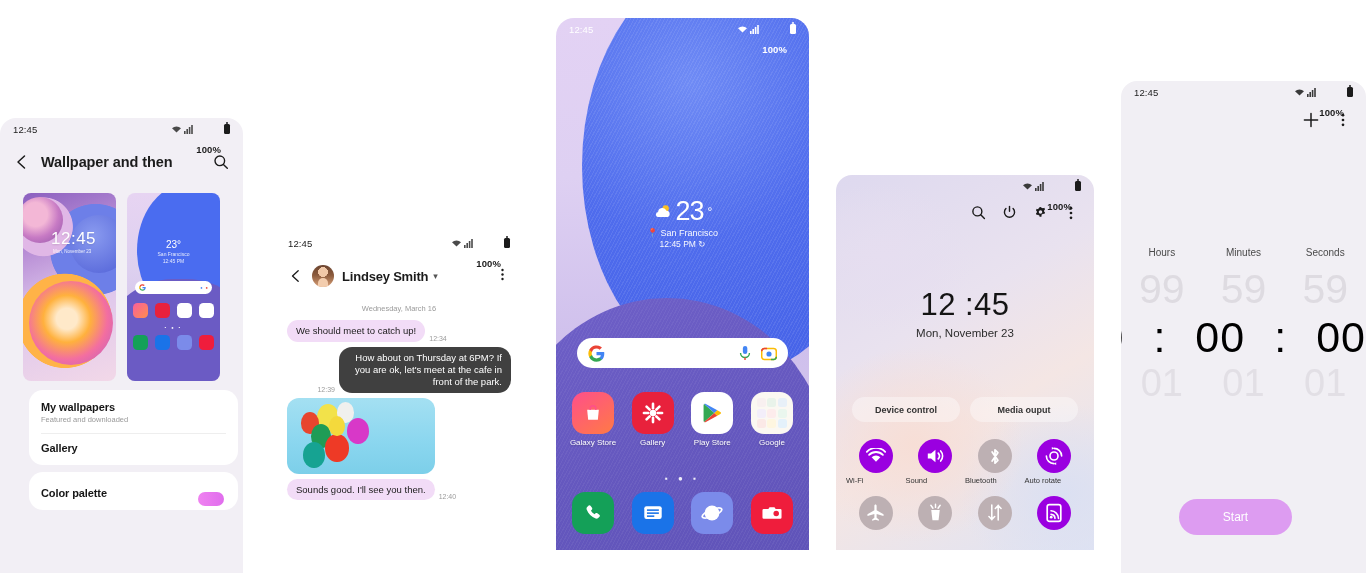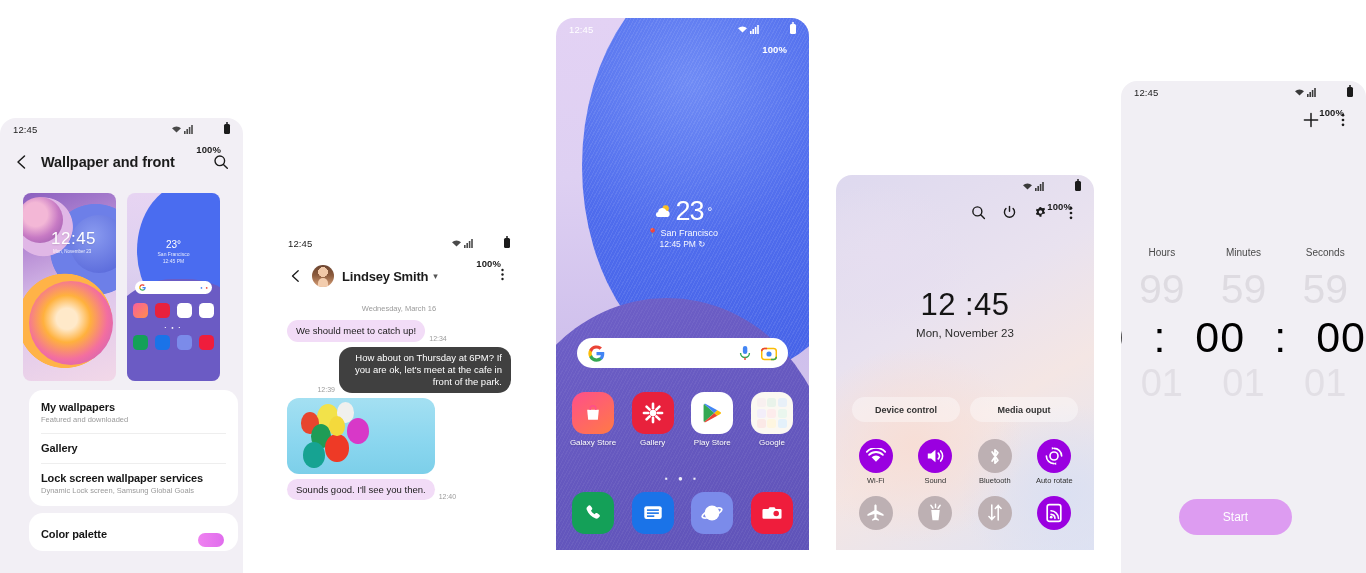--- a/index.html
+++ b/index.html
@@ -163,21 +163,21 @@
     color:#1b1b1b;
   }
   #p4 .toolbar { position:absolute; top:30px; right:16px; display:flex; align-items:center; gap:16px; }
   #p4 .clock { position:absolute; left:0; right:0; top:112px; text-align:center; }
   #p4 .ctime { font-size:31px; font-weight:400; letter-spacing:.5px; color:#141414; }
   #p4 .cdate { font-size:11.5px; color:#2c2c2c; margin-top:4px; }
   #p4 .pillrow { position:absolute; left:16px; right:16px; top:222px; display:flex; gap:10px; }
   #p4 .pill { flex:1; height:25px; border-radius:13px; background:rgba(255,255,255,.38);
     display:flex; align-items:center; justify-content:center; font-size:9px; font-weight:700; color:#333; }
   #p4 .tiles { position:absolute; left:10px; right:10px; top:264px; display:flex; flex-wrap:wrap; }
-  #p4 .tile { width:25%; text-align:center; margin-bottom:10px; }
+  #p4 .tile { width:25%; margin-bottom:10px; }
   #p4 .tcirc { width:34px; height:34px; border-radius:50%; margin:0 auto; display:flex;
     align-items:center; justify-content:center; }
   #p4 .tcirc.on { background:#9a00e0; }
   #p4 .tcirc.off { background:#bdb0b3; }
   #p4 .tlbl { font-size:7.5px; color:#333; margin-top:4px; line-height:1.15; }
 
   
   #p5 {
     left: 1121px; top: 81px; width: 245px; height: 492px;
     background:#f1eff4; border-radius:16px 16px 0 0; color:#1b1b1b;
@@ -223,21 +223,21 @@
         </span>
         <span class="sb-pct">100%</span>
         <span class="batt"></span>
       </span>
     </div>
 
     <div class="appbar">
       <svg class="back" viewBox="0 0 16 16">
           <path d="M10.5 2 4 8l6.5 6" stroke="#1b1b1b" stroke-width="1.5" fill="none" stroke-linecap="round" stroke-linejoin="round"></path>
         </svg>
-      <span class="title">Wallpaper and front</span>
+      <span class="title">Wallpaper and then</span>
       <svg class="search-ic" viewBox="0 0 16 16">
           <circle cx="6.8" cy="6.8" r="4.8" stroke="#1b1b1b" stroke-width="1.4" fill="none"></circle>
           <path d="M10.4 10.4 14.3 14.3" stroke="#1b1b1b" stroke-width="1.4" stroke-linecap="round"></path>
         </svg>
     </div>
 
     <div class="previews">
       <div class="wpcard wp-lock">
         <div class="blob3"></div>
         <div class="blob1"></div>
@@ -297,24 +297,20 @@
     </div>
 
     <div class="cardlist">
       <div class="card">
         <div class="row">
           <div class="r-title">My wallpapers</div>
           <div class="r-sub">Featured and downloaded</div>
         </div>
         <div class="row">
           <div class="r-title">Gallery</div>
-        </div>
-        <div class="row">
-          <div class="r-title">Lock screen wallpaper services</div>
-          <div class="r-sub">Dynamic Lock screen, Samsung Global Goals</div>
         </div>
       </div>
       <div class="card" style="padding-top:6px">
         <div class="row">
           <div class="r-title">Color palette</div>
           <div class="swatch"></div>
         </div>
       </div>
     </div>
   </div>

